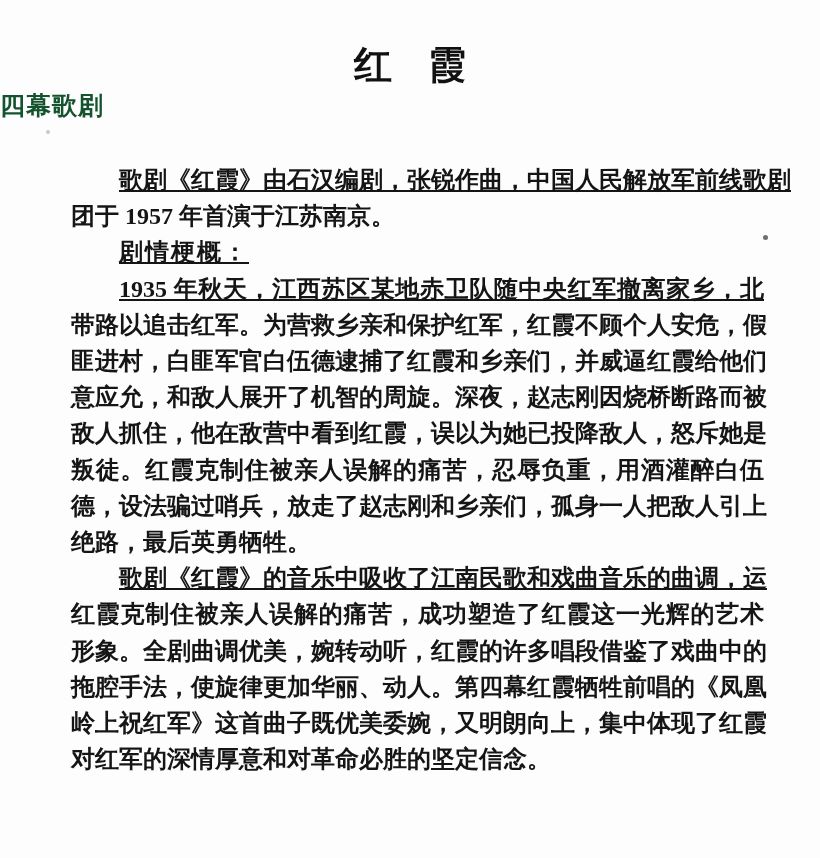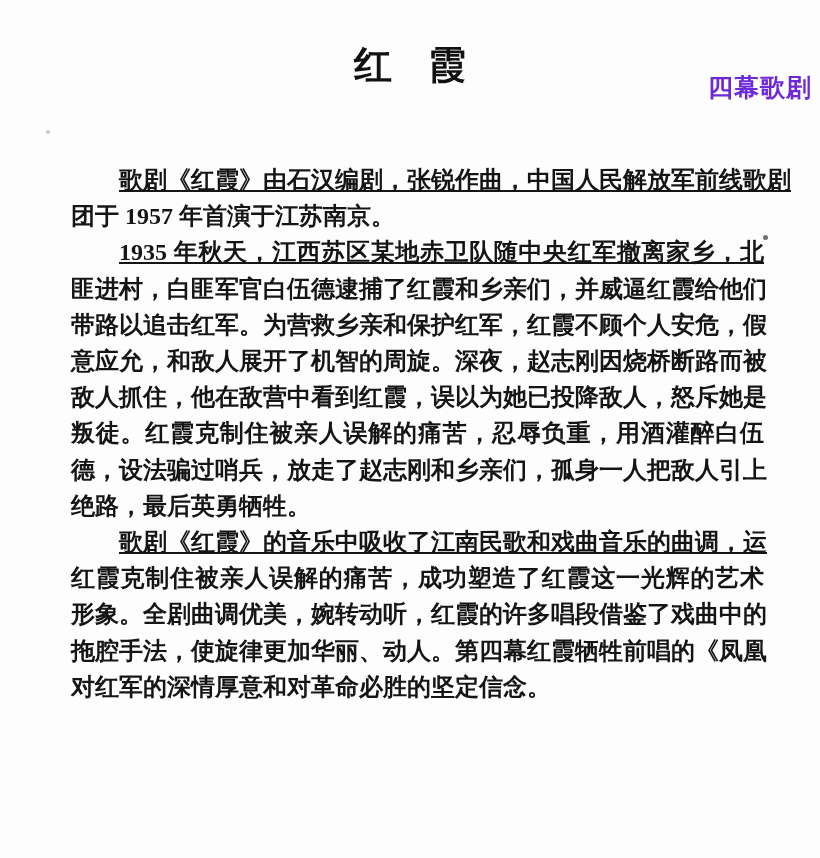--- a/index.html
+++ b/index.html
@@ -27,31 +27,31 @@
     font-weight: 900;
     font-size: 38px;
     line-height: 42px;
     letter-spacing: 0.95em;
     padding-left: 0.95em;
     box-sizing: border-box;
     color: #111111;
   }
   .subtitle {
     position: absolute;
-    top: 73px;
+    top: 91px;
     left: 0;
     width: 812px; 
     margin: 0;
-    text-align: right;
+    text-align: left;
     font-family: "DejaVu Sans", "Liberation Sans", sans-serif;
     font-weight: 800;
     font-size: 25px;
     line-height: 30px;
     letter-spacing: 1px;
-    color: #6d28d9;
+    color: #14532d;
   }
   .body-text {
     position: absolute;
     top: 162px;
     left: 71px;
     width: 693px;
     font-size: 24px;
     font-weight: bold;
     line-height: 36.2px;
     color: #151515;
@@ -104,35 +104,39 @@
 
   <h1 class="title">红霞</h1>
 
   <h2 class="subtitle">四幕歌剧</h2>
 
   <div class="body-text">
     <div class="para">
         <div class="text-line">歌剧《红霞》由石汉编剧，张锐作曲，中国人民解放军前线歌剧</div>
         <div class="text-line">团于 1957 年首演于江苏南京。</div>
       </div>
+    <div class="para heading">
+        <div class="text-line">剧情梗概：</div>
+      </div>
     <div class="para">
         <div class="text-line">1935 年秋天，江西苏区某地赤卫队随中央红军撤离家乡，北</div>
+        <div class="text-line">带路以追击红军。为营救乡亲和保护红军，红霞不顾个人安危，假</div>
         <div class="text-line">匪进村，白匪军官白伍德逮捕了红霞和乡亲们，并威逼红霞给他们</div>
-        <div class="text-line">带路以追击红军。为营救乡亲和保护红军，红霞不顾个人安危，假</div>
         <div class="text-line">意应允，和敌人展开了机智的周旋。深夜，赵志刚因烧桥断路而被</div>
         <div class="text-line">敌人抓住，他在敌营中看到红霞，误以为她已投降敌人，怒斥她是</div>
         <div class="text-line">叛徒。红霞克制住被亲人误解的痛苦，忍辱负重，用酒灌醉白伍</div>
         <div class="text-line">德，设法骗过哨兵，放走了赵志刚和乡亲们，孤身一人把敌人引上</div>
         <div class="text-line">绝路，最后英勇牺牲。</div>
       </div>
     <div class="para">
         <div class="text-line">歌剧《红霞》的音乐中吸收了江南民歌和戏曲音乐的曲调，运</div>
         <div class="text-line">红霞克制住被亲人误解的痛苦，成功塑造了红霞这一光辉的艺术</div>
         <div class="text-line">形象。全剧曲调优美，婉转动听，红霞的许多唱段借鉴了戏曲中的</div>
         <div class="text-line">拖腔手法，使旋律更加华丽、动人。第四幕红霞牺牲前唱的《凤凰</div>
+        <div class="text-line">岭上祝红军》这首曲子既优美委婉，又明朗向上，集中体现了红霞</div>
         <div class="text-line">对红军的深情厚意和对革命必胜的坚定信念。</div>
       </div>
   </div>
 
   <div class="speck speck-right"></div>
   <div class="speck speck-left"></div>
 
 </div>
 
 </body></html>

